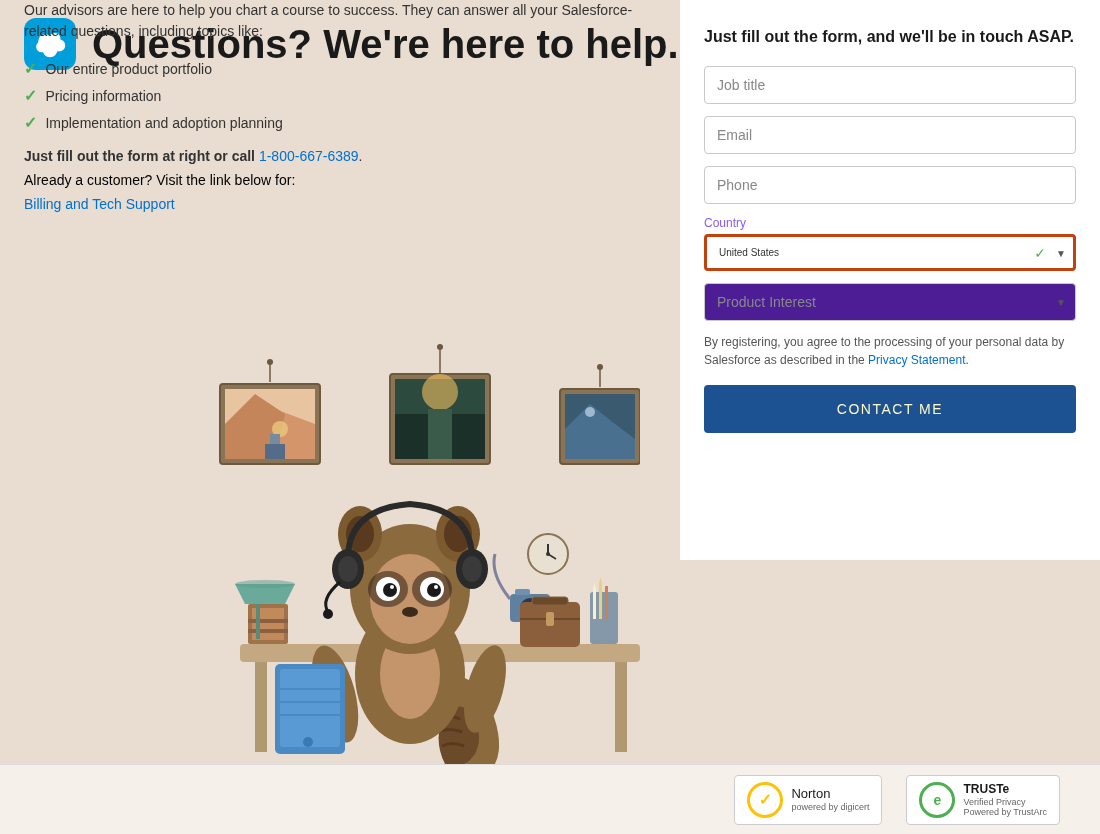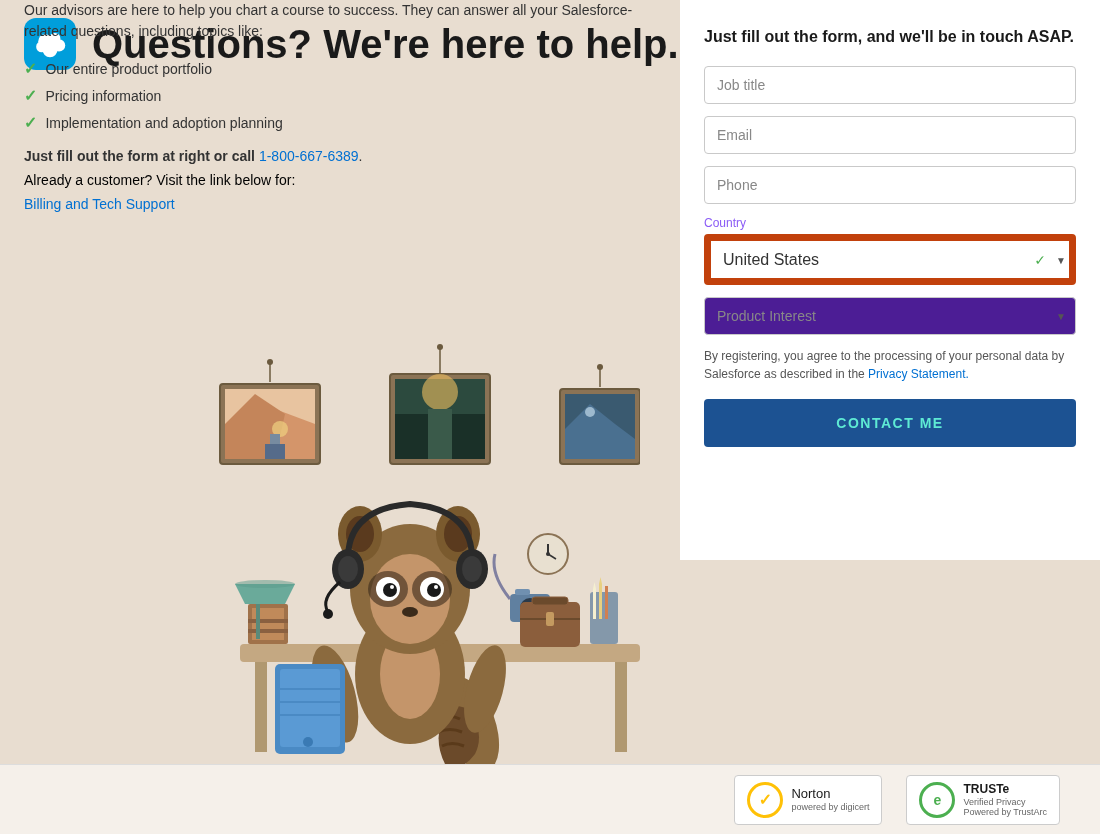--- a/index.html
+++ b/index.html
@@ -135,24 +135,24 @@
       color: #8b5cf6;
       margin-bottom: 4px;
       display: block;
     }
     .country-select-wrap {
       position: relative;
       margin-bottom: 12px;
     }
     .country-select {
       width: 100%;
-      border: 7px solid #c2410c;
+      border: 3px solid #c2410c;
       border-radius: 4px;
       padding: 10px 36px 10px 12px;
-      font-size: 16px;
+      font-size: 10px;
       color: #333;
       background: #fff;
       appearance: none;
       outline: none;
     }
     .country-check {
       position: absolute;
       right: 30px;
       top: 50%;
       transform: translateY(-50%);
@@ -196,26 +196,26 @@
       margin-bottom: 16px;
       line-height: 1.5;
     }
     .privacy-link {
       color: #0070d2;
       text-decoration: none;
     }
     .contact-btn {
       width: 100%;
       background: #1c5292;
-      color: #5eead4;
+      color: #fef9c3;
       border: none;
       border-radius: 4px;
       padding: 16px;
       font-size: 14px;
-      font-weight: 700;
+      font-weight: 400;
       letter-spacing: 1.5px;
       cursor: pointer;
       text-transform: uppercase;
     }
 
     
     .footer {
       position: absolute;
       bottom: 0;
       left: 0;

